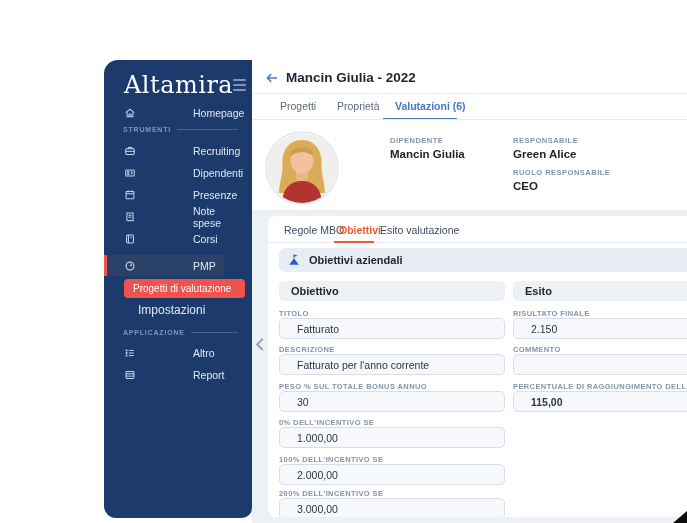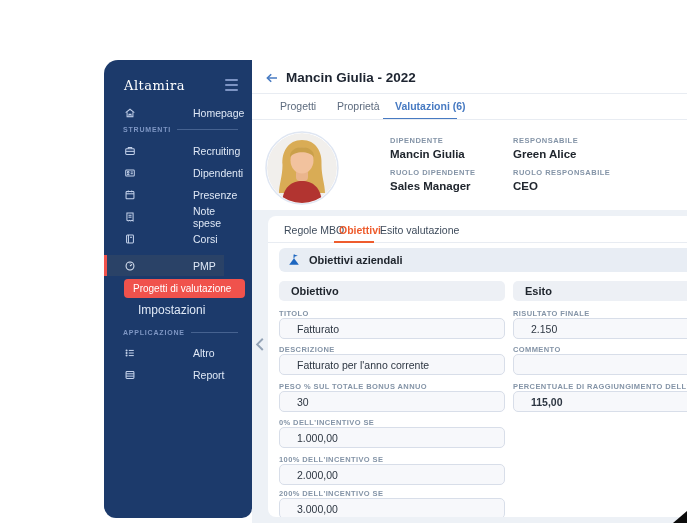--- a/index.html
+++ b/index.html
@@ -10,21 +10,21 @@
     -webkit-font-smoothing:antialiased;
   }
 
   
   .sidebar {
     position:absolute; left:104px; top:60px; width:148px; height:458px;
     background:#1c3a6b; border-radius:14px 0 10px 12px; color:#dfe8f6;
   }
   .logo-row { position:absolute; top:12px; left:20px; right:14px; height:26px;
     display:flex; align-items:center; justify-content:space-between; }
-  .logo { font-family:"DejaVu Serif", serif; font-size:13px; color:#ffffff; letter-spacing:.5px; }
+  .logo { font-family:"DejaVu Serif", serif; font-size:24px; color:#ffffff; letter-spacing:.5px; }
   .hamburger { display:flex; flex-direction:column; gap:3px; cursor:pointer; }
   .hamburger span { display:block; width:13px; height:1.8px; background:#7d94c4; border-radius:1px; }
 
   .srow {
     position:absolute; left:0; width:120px; height:21px;
     display:flex; align-items:center; padding:0 14px 0 20px;
     font-size:10.5px; color:#dfe8f6; cursor:pointer;gap:48px;
   }
   .srow .ic { width:12px; height:12px; margin-right:9px; flex:none; display:block; }
   .srow .ic svg { display:block; width:12px; height:12px; }
@@ -298,24 +298,20 @@
   </div>
 
   <div class="pfield" style="left:138px; top:74px">
     <div class="plabel">DIPENDENTE</div>
     <div class="pvalue">Mancin Giulia</div>
   </div>
   <div class="pfield" style="left:261px; top:74px">
     <div class="plabel">RESPONSABILE</div>
     <div class="pvalue">Green Alice</div>
   </div>
-  <div class="pfield" style="left:138px; top:106px">
-    <div class="plabel">RUOLO DIPENDENTE</div>
-    <div class="pvalue">Sales Manager</div>
-  </div>
   <div class="pfield" style="left:261px; top:106px">
     <div class="plabel">RUOLO RESPONSABILE</div>
     <div class="pvalue">CEO</div>
   </div>
 
   <div class="lower">
 
     <span class="collapse-handle">
       <svg viewBox="0 0 10 12" fill="none" stroke="#93a2b5" stroke-width="1.4">
           <path d="M7 2 L3 6 L7 10"></path>

